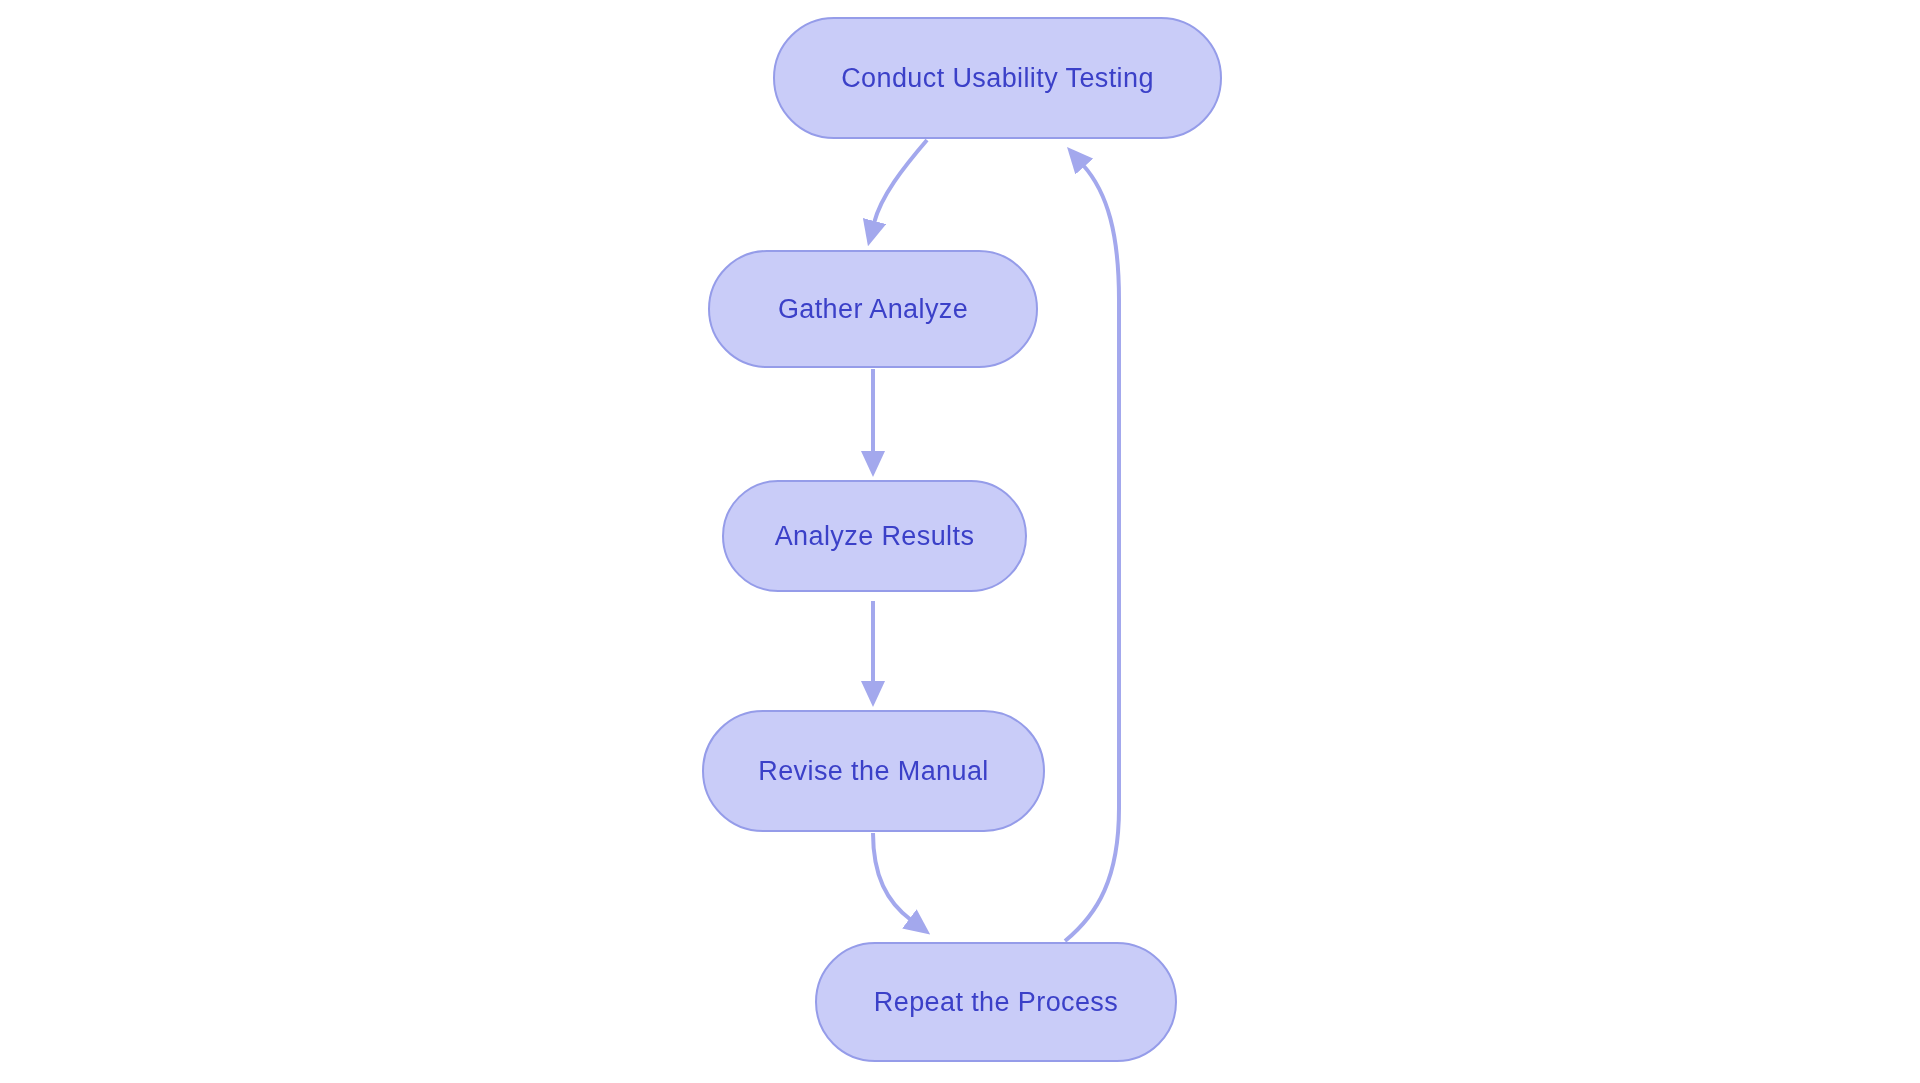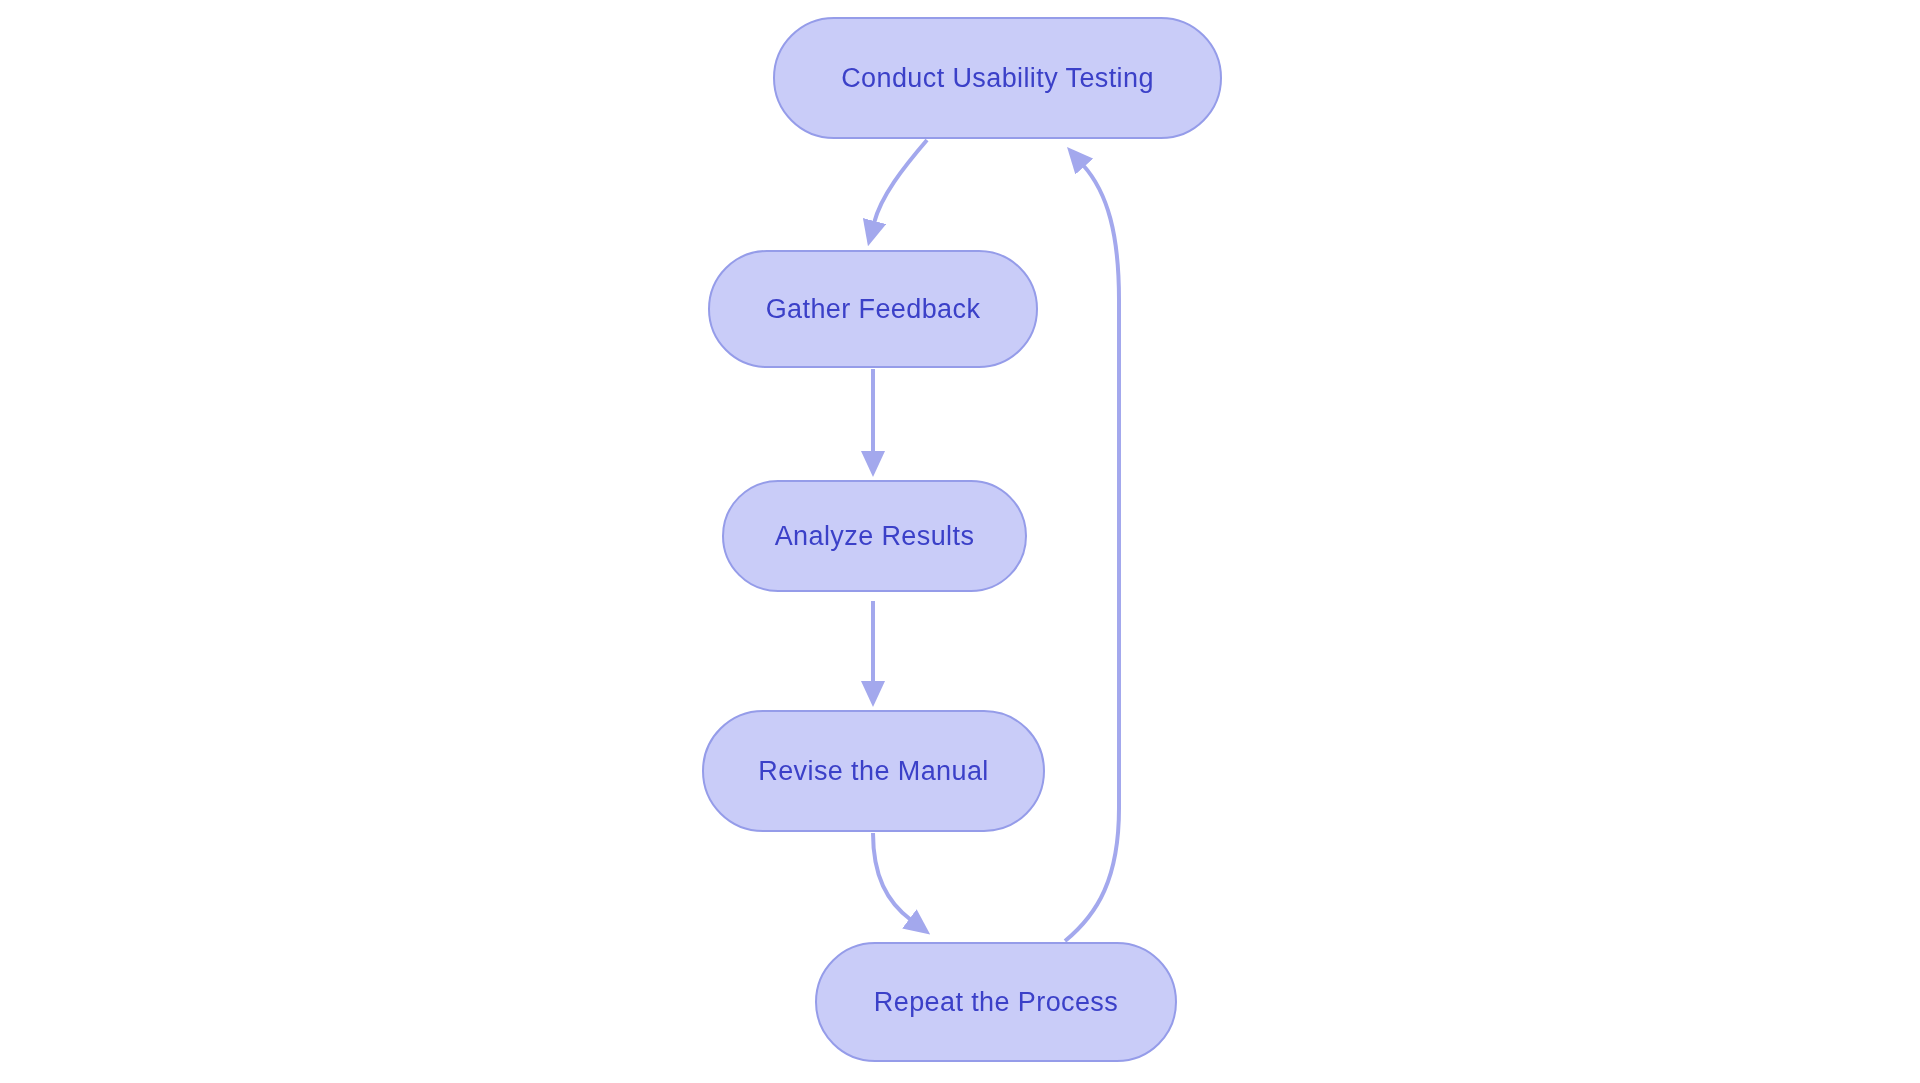--- a/index.html
+++ b/index.html
@@ -69,21 +69,21 @@
     <path class="edge" d="M 873 601 L 873 683" marker-end="url(#arrowhead)"></path>
     <path class="edge" d="M 873 833 C 873 876, 887 902, 911 920" marker-end="url(#arrowhead)"></path>
     <path class="edge" d="M 1065 941 C 1098 914, 1119 878, 1119 808 L 1119 300 C 1119 235, 1108 193, 1083 165" marker-end="url(#arrowhead)"></path>
   </svg>
 
   <div class="node node-conduct">
     <span class="label">Conduct Usability Testing</span>
   </div>
 
   <div class="node node-gather">
-    <span class="label">Gather Feedback</span>
+    <span class="label">Gather Analyze</span>
   </div>
 
   <div class="node node-analyze">
     <span class="label">Analyze Results</span>
   </div>
 
   <div class="node node-revise">
     <span class="label">Revise the Manual</span>
   </div>
 

